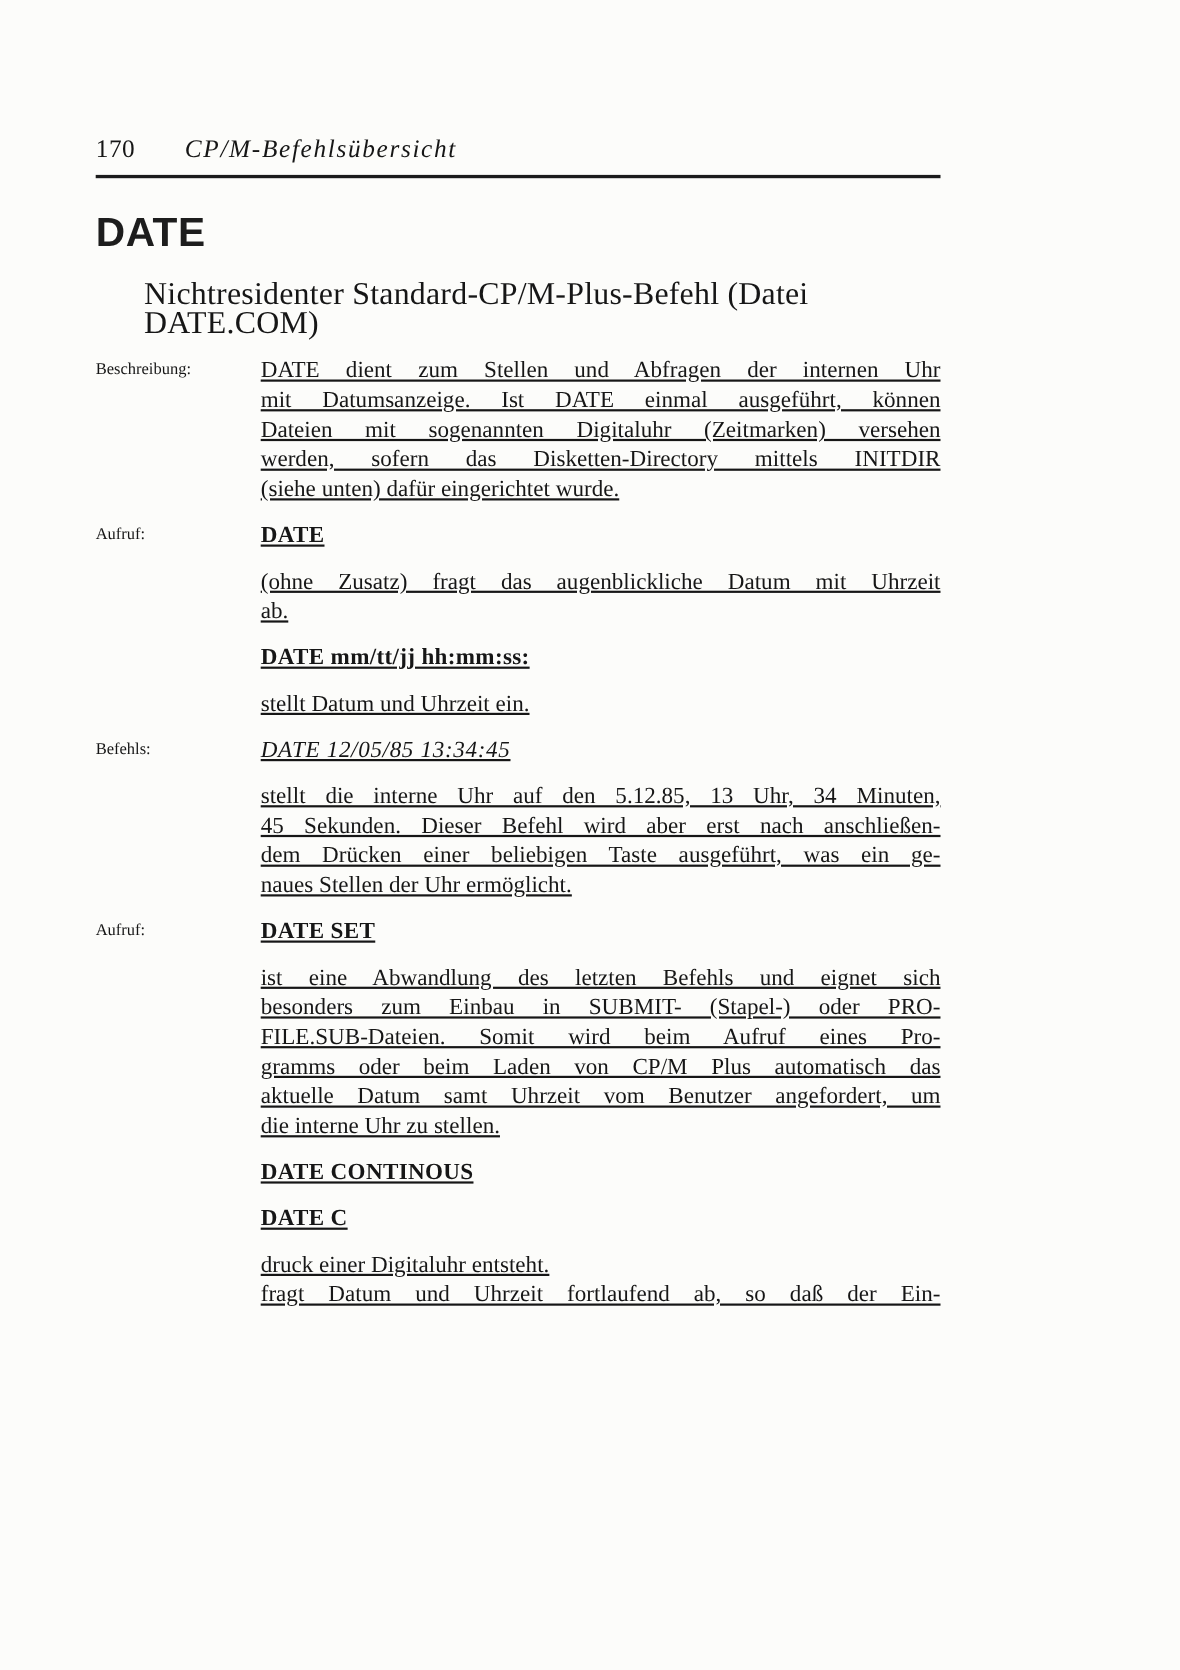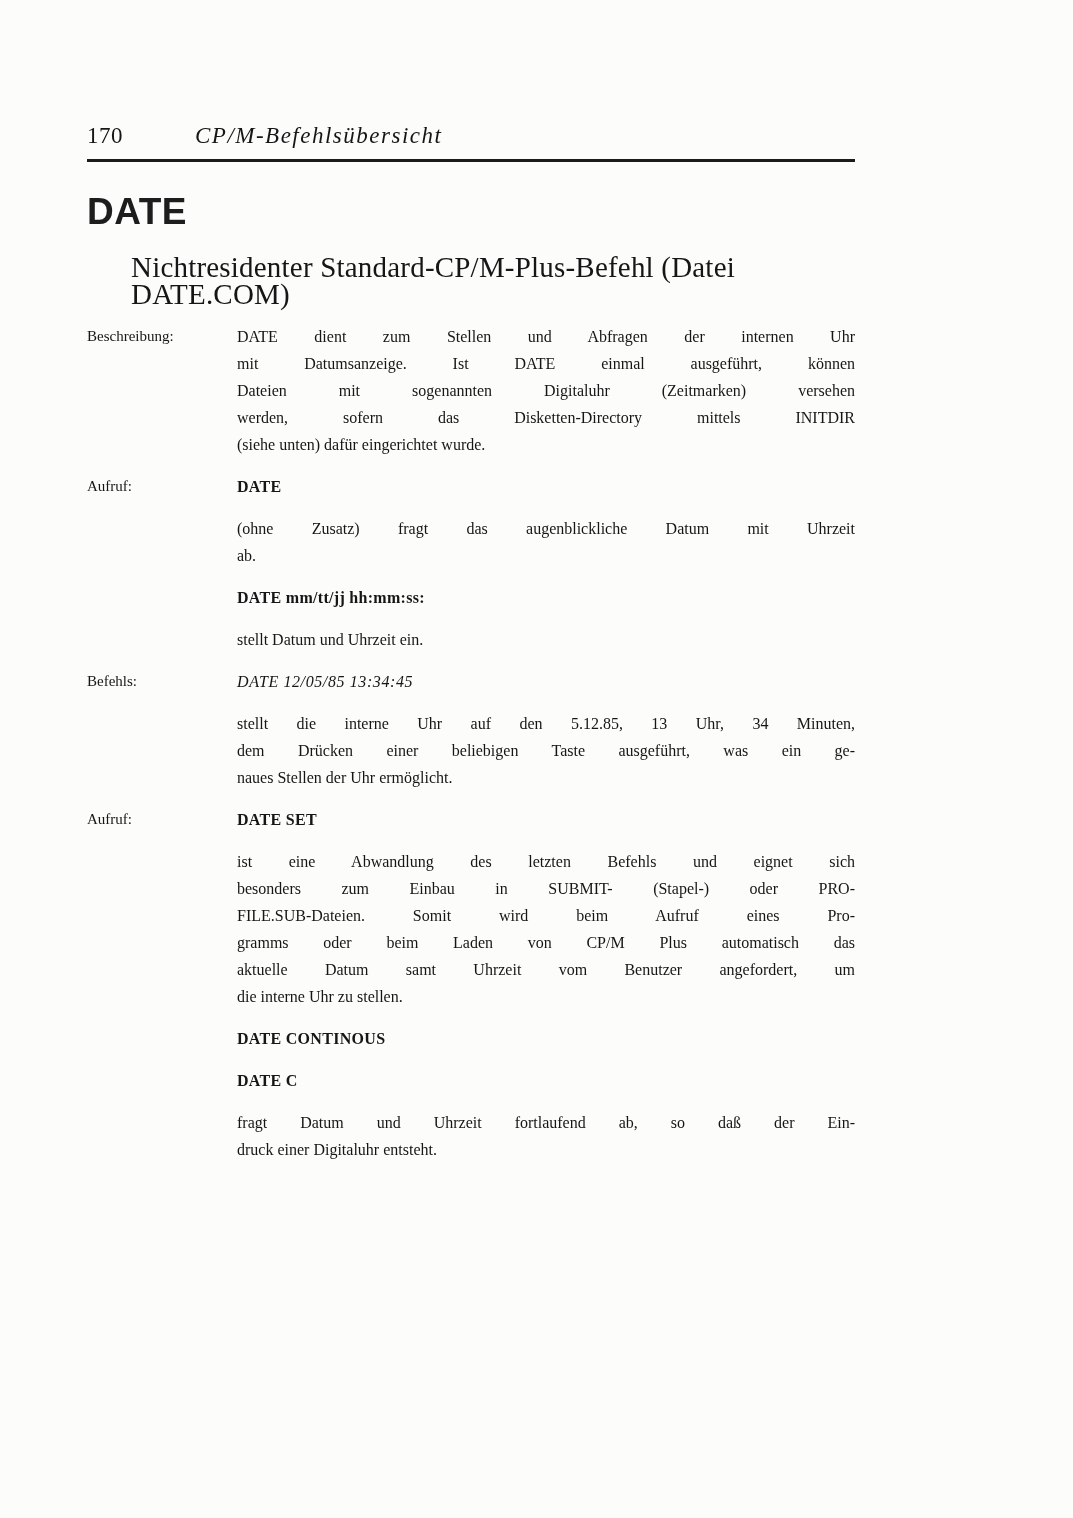--- a/index.html
+++ b/index.html
@@ -19,21 +19,21 @@
   }
   .content {
     position: absolute;
     left: 87px;
     top: 122px;
     width: 768px;
   }
   .page-header {
     display: flex;
     align-items: baseline;
-    gap: 32px;
+    gap: 5px;
     font-size: 23px;
     line-height: 28px;
   }
   .pagenum {
     letter-spacing: 0.5px;
   }
   .runtitle {
     font-style: italic;
     letter-spacing: 1.5px;
     margin-left: 40px;
@@ -65,22 +65,23 @@
   }
   .section-label {
     flex: 0 0 150px;
     width: 150px;
     font-size: 15px;
     line-height: 27px;
   }
   .section-content {
     flex: 0 0 618px;
     width: 618px;
-    font-size: 16px;
+    font-size: 21px;
     line-height: 27px;
+    text-decoration: underline;
   }
   .block {
     margin-bottom: 15px;
   }
   .block:last-child {
     margin-bottom: 0;
   }
   .block.command {
     font-weight: bold;
     letter-spacing: 0.3px;
@@ -142,20 +143,21 @@
           </div>
         </div>
         <div class="section-row">
           <div class="section-label">Befehls:</div>
           <div class="section-content">
             <div class="block example">
               <div class="line">DATE 12/05/85 13:34:45</div>
             </div>
             <div class="block body">
               <div class="line just">stellt die interne Uhr auf den 5.12.85, 13 Uhr, 34 Minuten,</div>
+              <div class="line just">45 Sekunden. Dieser Befehl wird aber erst nach anschließen-</div>
               <div class="line just">dem Drücken einer beliebigen Taste ausgeführt, was ein ge-</div>
               <div class="line">naues Stellen der Uhr ermöglicht.</div>
             </div>
           </div>
         </div>
         <div class="section-row">
           <div class="section-label">Aufruf:</div>
           <div class="section-content">
             <div class="block command">
               <div class="line">DATE SET</div>
@@ -168,21 +170,21 @@
               <div class="line just">aktuelle Datum samt Uhrzeit vom Benutzer angefordert, um</div>
               <div class="line">die interne Uhr zu stellen.</div>
             </div>
             <div class="block command">
               <div class="line">DATE CONTINOUS</div>
             </div>
             <div class="block command">
               <div class="line">DATE C</div>
             </div>
             <div class="block body">
+              <div class="line">druck einer Digitaluhr entsteht.</div>
               <div class="line just">fragt Datum und Uhrzeit fortlaufend ab, so daß der Ein-</div>
-              <div class="line">druck einer Digitaluhr entsteht.</div>
             </div>
           </div>
         </div>
       </div>
 
   </div>
 </div>
 
 </body></html>

